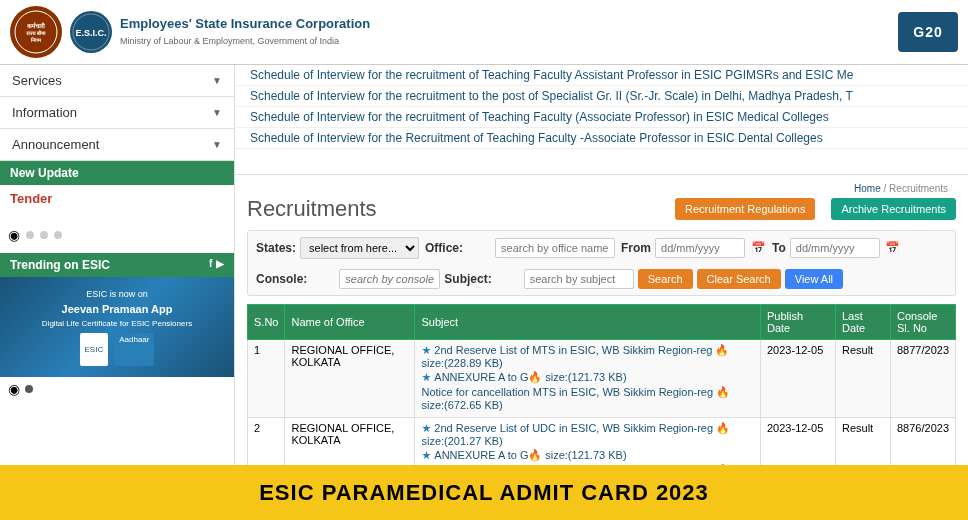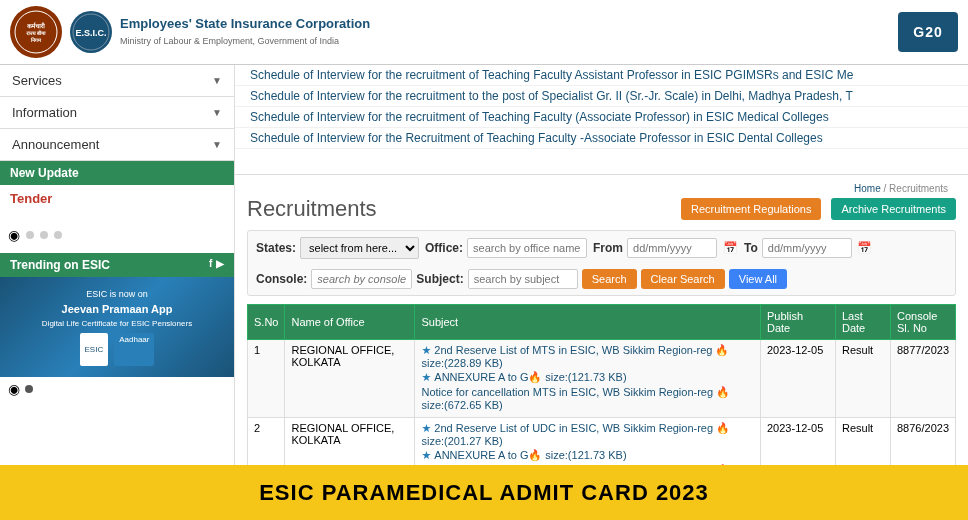--- a/index.html
+++ b/index.html
@@ -34,29 +34,29 @@
     .content-area { flex: 1; overflow: hidden; display: flex; flex-direction: column; }
 
     
     .announcements { background: #fff; border-bottom: 1px solid #ddd; padding: 0; overflow: hidden; height: 110px; }
     .announcement-item { padding: 3px 15px; font-size: 12px; color: #1a5276; text-decoration: none; display: block; border-bottom: 1px solid #f0f0f0; cursor: pointer; }
 
     
     .recruitments-panel { flex: 1; padding: 8px 12px; overflow: hidden; }
     .recruitments-header { display: flex; align-items: center; justify-content: space-between; margin-bottom: 8px; }
     .recruitments-title { font-size: 22px; color: #555; font-weight: normal; }
-    .header-buttons { display: flex; gap: 10px; padding-left: 36px; }
+    .header-buttons { display: flex; gap: 16px; padding-left: 36px; }
     .btn-orange { background: #e67e22; color: #fff; border: none; padding: 5px 10px; font-size: 11px; border-radius: 3px; cursor: pointer; }
     .btn-teal { background: #16a085; color: #fff; border: none; padding: 5px 10px; font-size: 11px; border-radius: 3px; cursor: pointer; }
 
     
     .search-bar { display: flex; flex-wrap: wrap; gap: 6px; align-items: center; margin-bottom: 8px; background: #f9f9f9; padding: 6px 8px; border: 1px solid #ddd; border-radius: 3px; }
     .search-label { font-size: 12px; color: #333; font-weight: bold; }
     .search-select { padding: 3px 4px; font-size: 11px; border: 1px solid #ccc; border-radius: 2px; }
-    .search-input { padding: 3px 5px; font-size: 11px; border: 1px solid #ccc; border-radius: 2px; }
+    .search-input { padding: 3px 5px; font-size: 11px; border: 1px solid #ccc; border-radius: 2px; margin-left: 28px; }
     .date-input { padding: 3px 5px; font-size: 11px; border: 1px solid #ccc; border-radius: 2px; width: 90px; }
     .btn-search { background: #e67e22; color: #fff; border: none; padding: 4px 10px; font-size: 11px; border-radius: 3px; cursor: pointer; }
     .btn-clear { background: #e67e22; color: #fff; border: none; padding: 4px 10px; font-size: 11px; border-radius: 3px; cursor: pointer; }
     .btn-viewall { background: #3b82f6; color: #fff; border: none; padding: 4px 10px; font-size: 11px; border-radius: 3px; cursor: pointer; }
     .calendar-icon { font-size: 12px; color: #888; margin-left: 2px; }
 
     
     .recruitment-table { width: 100%; border-collapse: collapse; font-size: 11px; }
     .recruitment-table thead tr { background: #2e8b57; color: #fff; }
     .recruitment-table th { padding: 5px 6px; text-align: left; font-weight: normal; border: 1px solid #27ae60; }

